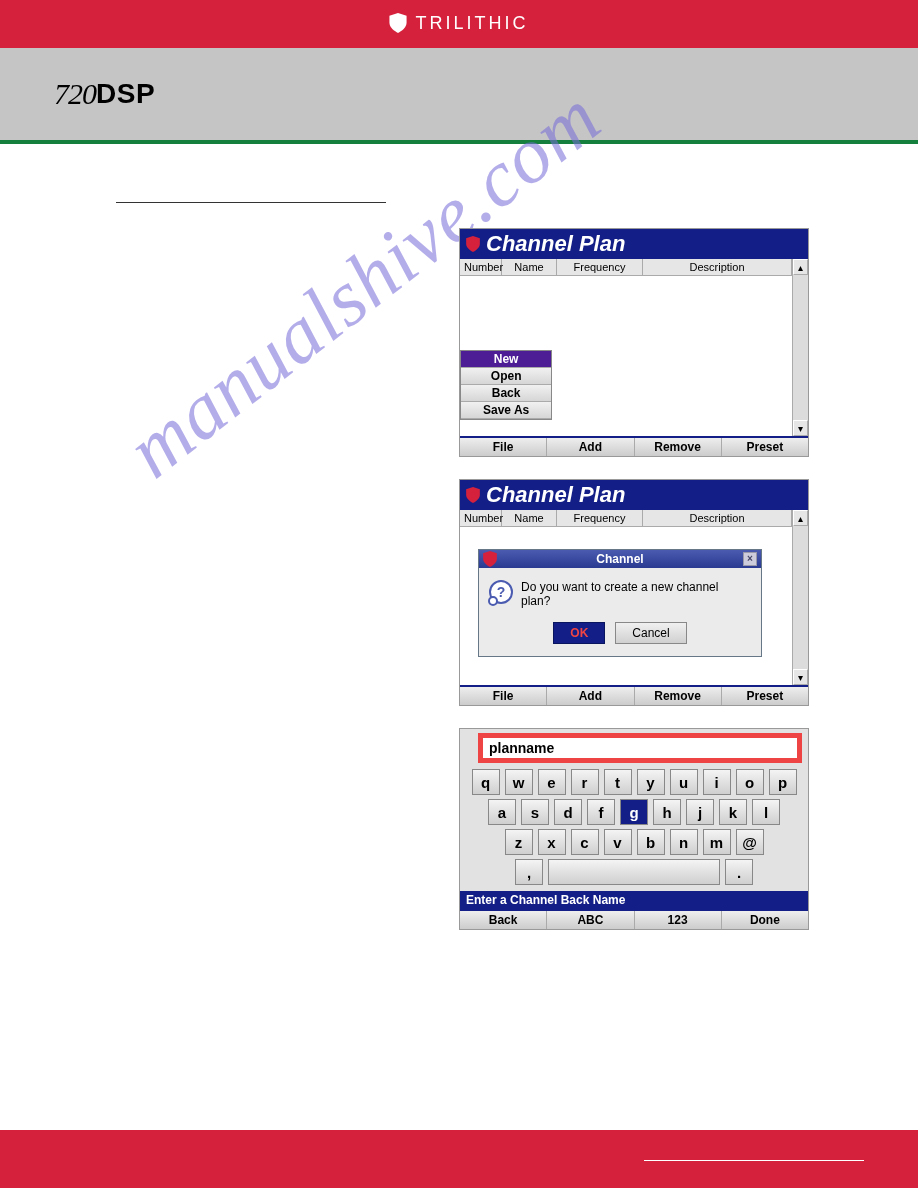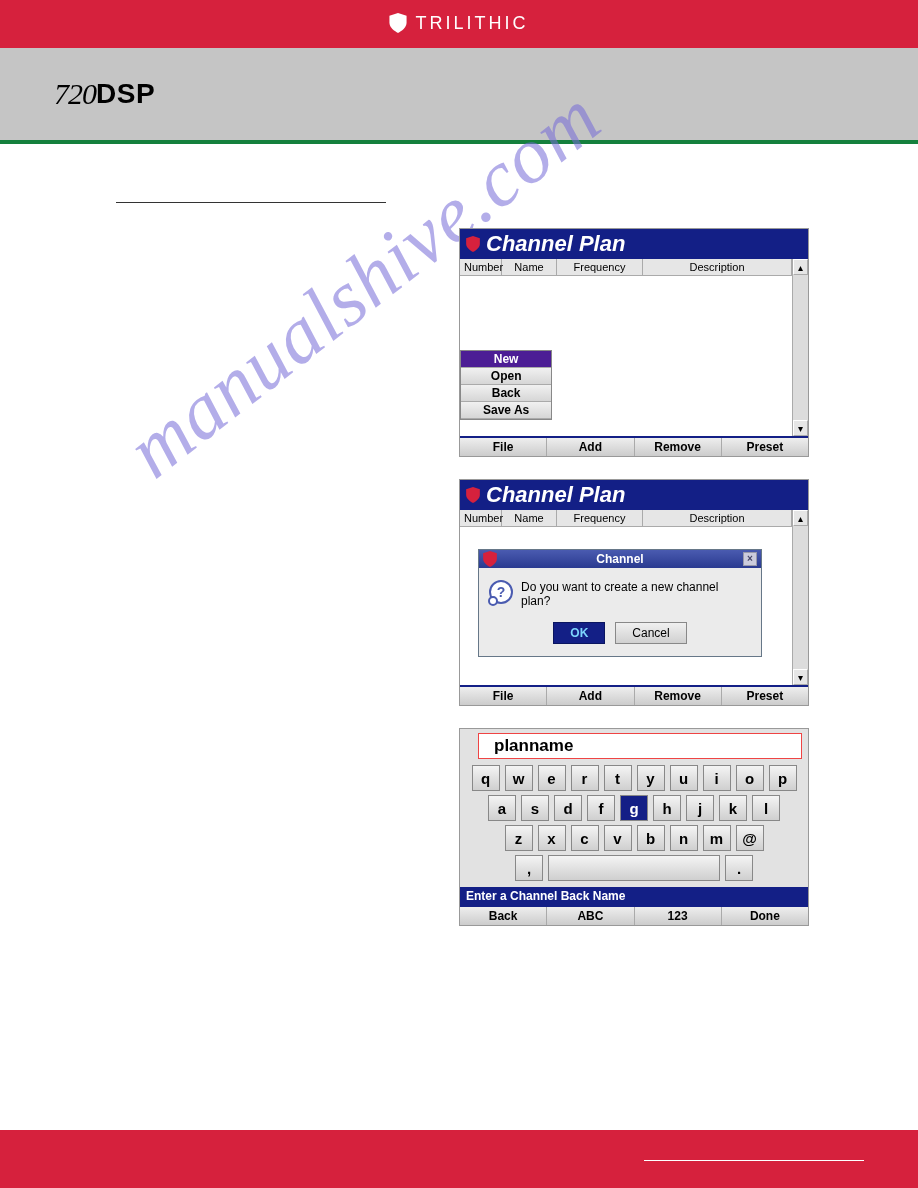--- a/index.html
+++ b/index.html
@@ -50,24 +50,24 @@
   
   .dialog { position: absolute; top: 22px; left: 18px; right: 30px; background: #ebebeb; border: 1px solid #678; }
   .dialog-title { background: linear-gradient(#4a5bb0,#2a3a90); color: #fff; font-size: 12px; padding: 2px 6px; display: flex; align-items: center; justify-content: center; position: relative; font-weight: bold; }
   .dialog-title .shield-sm { position: absolute; left: 4px; }
   .dialog-close { position: absolute; right: 4px; top: 2px; width: 14px; height: 14px; background: #ccd; border: 1px solid #99a; color: #446; font-size: 10px; line-height: 12px; text-align: center; cursor: pointer; }
   .dialog-body { padding: 12px 10px 10px; font-size: 12px; display: flex; gap: 8px; align-items: flex-start; }
   .q-icon { width: 24px; height: 24px; background: #fff; border: 2px solid #4a5bb0; border-radius: 50%; display:flex; align-items:center; justify-content:center; color:#4a5bb0; font-weight:bold; font-size:14px; position:relative; }
   .q-icon::after { content:''; position:absolute; bottom:-4px; left:-3px; width:6px; height:6px; border:2px solid #4a5bb0; border-radius:50%; background:#fff; }
   .dialog-btns { display:flex; justify-content:center; gap:10px; padding: 4px 0 12px; }
   .dlg-btn { padding: 3px 16px; font-size: 12px; background: linear-gradient(#f0f0f0,#d0d0d0); border: 1px solid #888; cursor: pointer; }
-  .dlg-btn.primary { background: #131f86; color: #7dd3fc; border-color: #0a1560; font-weight: bold; }
-
-  
-  .kb-input-wrap { background: #fff; margin: 4px 6px 6px 18px; border: 1px solid #ef4444; padding: 2px 15px; font-size: 17px; font-weight: bold; }
+  .dlg-btn.primary { background: #131f86; color: #ef4444; border-color: #0a1560; font-weight: bold; }
+
+  
+  .kb-input-wrap { background: #fff; margin: 4px 6px 6px 18px; border: 5px solid #ef4444; padding: 2px 6px; font-size: 14px; font-weight: bold; }
   .kb-grid { display: flex; flex-direction: column; gap: 4px; padding: 0 6px 6px; }
   .kb-row { display: flex; gap: 5px; justify-content: center; }
   .key { width: 28px; height: 26px; background: linear-gradient(#f4f4f4,#cfcfcf); border: 1px solid #888; display:flex; align-items:center; justify-content:center; font-weight:bold; font-size:15px; cursor:pointer; }
   .key.sel { background: #131f86; color: #fff; }
   .key.space { width: 172px; }
   .kb-prompt { background: #131f86; color: #fff; font-size: 12px; font-weight: bold; padding: 2px 6px; }
 
   
   .watermark { position: absolute; left: 110px; top: 280px; font-size: 80px; font-style: italic; color: #766bd8; opacity: 0.55; transform: rotate(-38deg); transform-origin: left top; pointer-events: none; font-family: 'Segoe Script', cursive; letter-spacing: 1px; }
 

